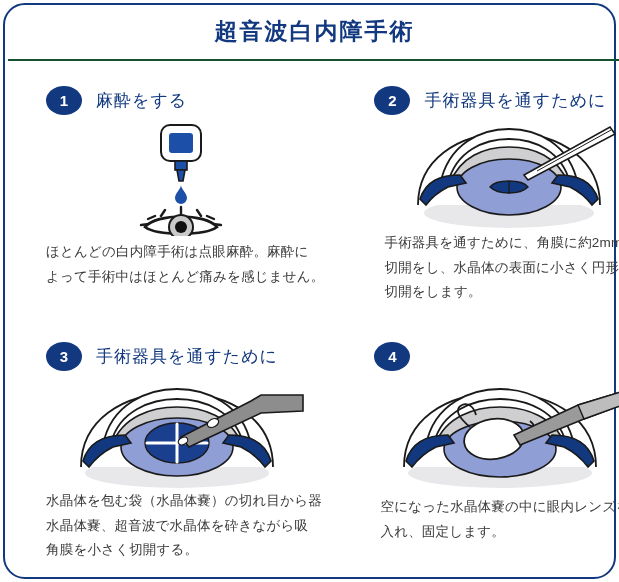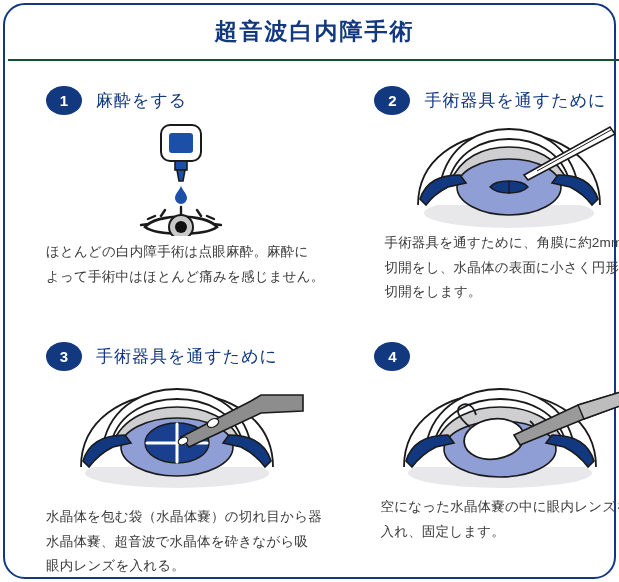--- a/index.html
+++ b/index.html
@@ -107,21 +107,21 @@
   .art-4 { height: 110px; margin-top: 8px; margin-left: 6px; }
 
   .body-text {
     font-size: 13.5px;
     line-height: 1.82;
     color: #3a3a3a;
     letter-spacing: 0.2px;
   }
   .bt-1 { margin-top: 4px; }
   .bt-2 { margin-top: 2px; margin-left: 10px; }
-  .bt-3 { margin-top: 16px; }
+  .bt-3 { margin-top: 0; }
   .bt-4 { margin-top: 6px; margin-left: 6px; }
   .body-text span { display: block; white-space: nowrap; }
 </style>
 </head>
 <body>
 
 <div id="page">
 
   <div class="frame"></div>
 
@@ -242,21 +242,21 @@
 
           <ellipse cx="148" cy="44" rx="6" ry="4" transform="rotate(-27 148 44)" fill="#ffffff" stroke="#1a1a1a" stroke-width="1.2"></ellipse>
 
           <ellipse cx="118" cy="62" rx="5" ry="3.5" transform="rotate(-27 118 62)" fill="#ffffff" stroke="#1a1a1a" stroke-width="1.2"></ellipse>
         </svg>
       </div>
 
       <div class="body-text bt-3">
         <span>水晶体を包む袋（水晶体嚢）の切れ目から器</span>
         <span>水晶体嚢、超音波で水晶体を砕きながら吸</span>
-        <span>眼内レンズを入れる。</span>
+        <span>角膜を小さく切開する。</span>
       </div>
     </div>
 
     <div class="cell cell-4">
       <div class="step-head">
         <div class="badge">4</div>
       </div>
 
       <div class="art art-4">
         <svg width="240" height="110" viewBox="0 0 240 110">

